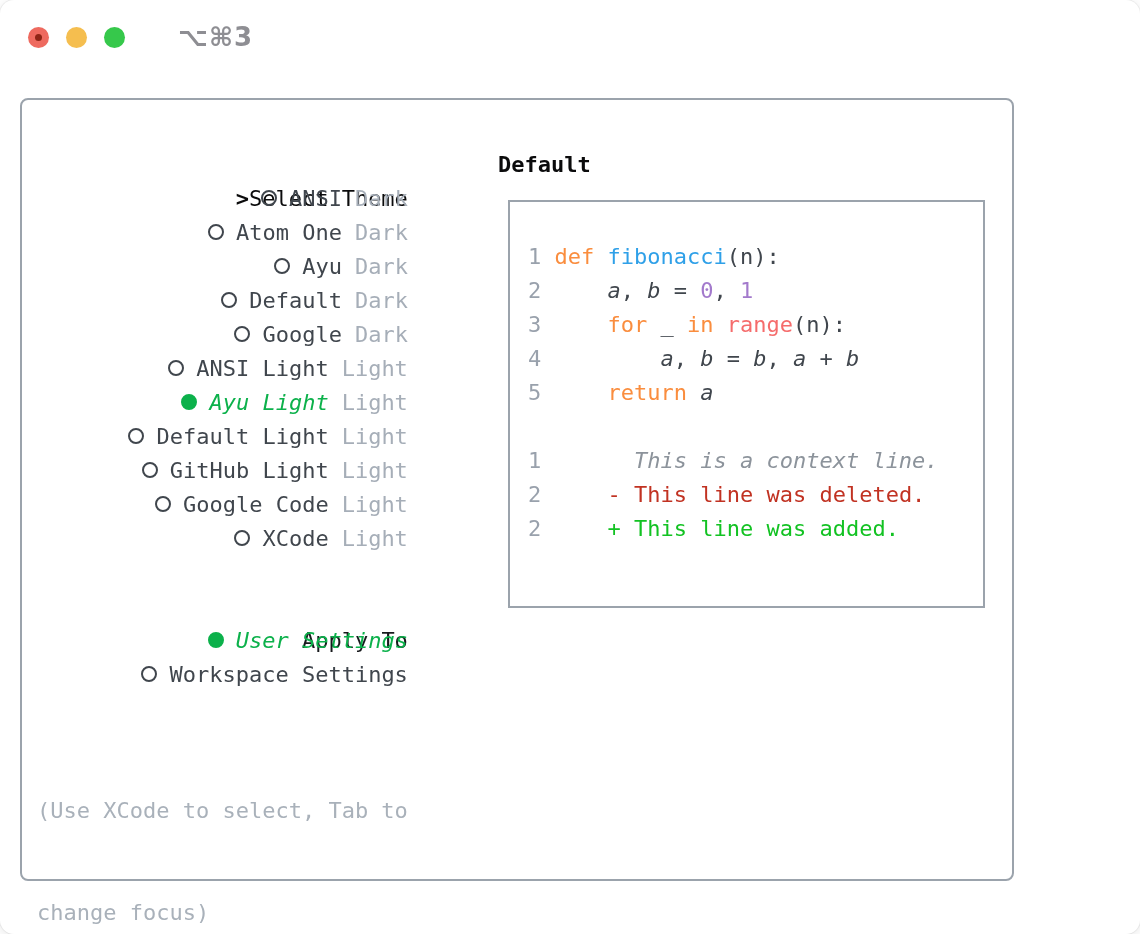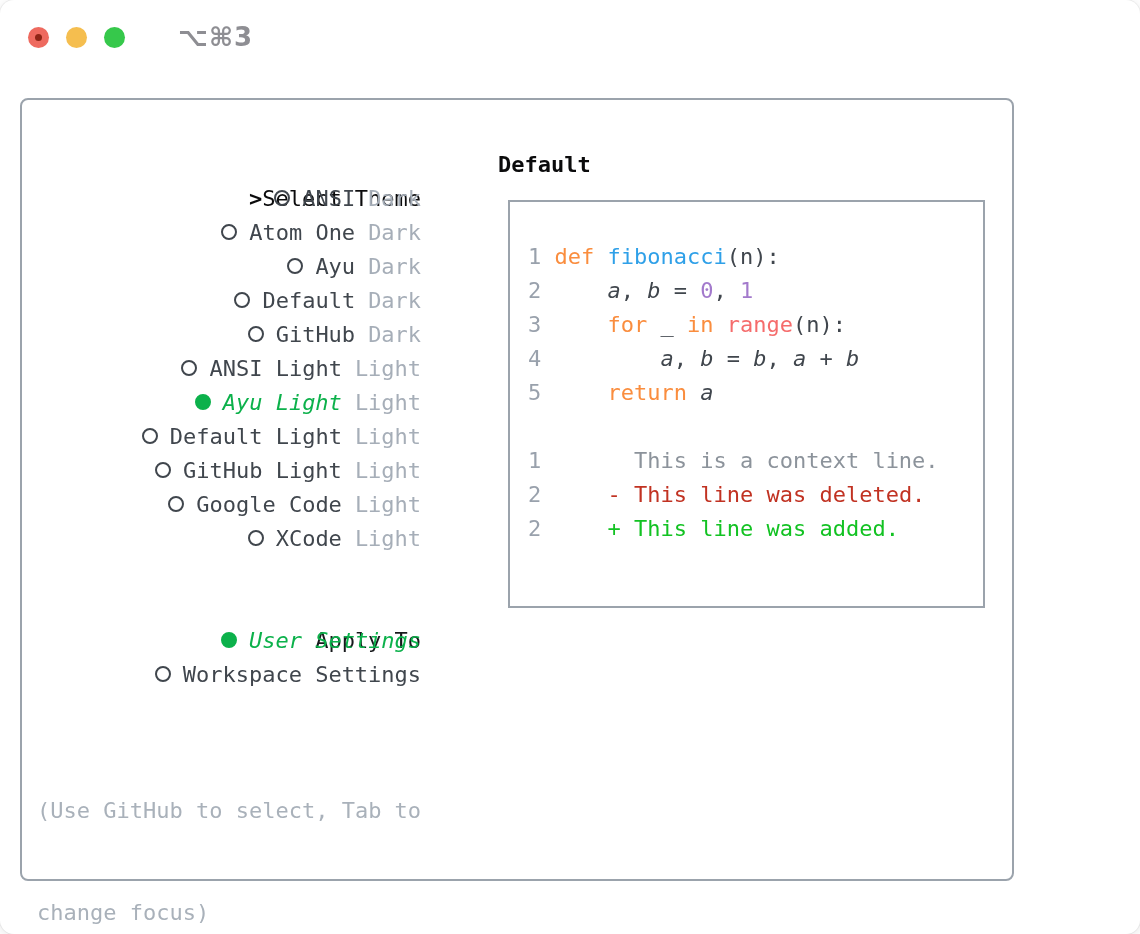--- a/index.html
+++ b/index.html
@@ -59,21 +59,21 @@
   .preview-box{position:absolute;left:486px;top:100px;width:477px;height:408px;border:2px solid var(--border);box-sizing:border-box;background:#fff;overflow:hidden;}
   .preview-box pre{margin:0;padding:4px 0 0 18px;font-family:"DejaVu Sans Mono","Liberation Mono",monospace;font-size:22px;line-height:34px;}
   .pl-line{min-height:34px;white-space:pre;}
   .tk-ln{color:var(--ln);}
   .tk-pl{color:var(--ink);}
   .tk-kw{color:var(--kw);}
   .tk-fn{color:var(--fn);}
   .tk-num{color:var(--num);}
   .tk-call{color:var(--call);}
   .tk-var{color:var(--ink);font-style:italic;}
-  .tk-ctx{color:var(--ctx);}
+  .tk-ctx{color:var(--ctx);font-style:italic;}
   .tk-del{color:var(--del);}
   .tk-add{color:var(--add);}
 </style>
 </head>
 <body>
 
 <div class="app">
 
   <div class="titlebar">
     <span class="dot red">
@@ -89,21 +89,21 @@
     <div class="left">
       <div class="row">
         <span class="cursor">&gt;</span><span class="header-label">Select Theme</span>
       </div>
 
       <div id="themeRows">
           <div class="row"><span class="radio"></span><span class="name">ANSI</span><span class="tag">Dark</span></div>
           <div class="row"><span class="radio"></span><span class="name">Atom One</span><span class="tag">Dark</span></div>
           <div class="row"><span class="radio"></span><span class="name">Ayu</span><span class="tag">Dark</span></div>
           <div class="row"><span class="radio"></span><span class="name">Default</span><span class="tag">Dark</span></div>
-          <div class="row"><span class="radio"></span><span class="name">GitHub</span><span class="tag">Dark</span></div>
+          <div class="row"><span class="radio"></span><span class="name">Google</span><span class="tag">Dark</span></div>
           <div class="row"><span class="radio"></span><span class="name">ANSI Light</span><span class="tag">Light</span></div>
           <div class="row"><span class="radio sel"></span><span class="name sel">Ayu Light</span><span class="tag">Light</span></div>
           <div class="row"><span class="radio"></span><span class="name">Default Light</span><span class="tag">Light</span></div>
           <div class="row"><span class="radio"></span><span class="name">GitHub Light</span><span class="tag">Light</span></div>
           <div class="row"><span class="radio"></span><span class="name">Google Code</span><span class="tag">Light</span></div>
           <div class="row"><span class="radio"></span><span class="name">XCode</span><span class="tag">Light</span></div>
         </div>
 
       <div class="row blank"></div>
 
@@ -112,21 +112,21 @@
       </div>
 
       <div id="applyRows">
           <div class="row"><span class="radio sel"></span><span class="name sel">User Settings</span></div>
           <div class="row"><span class="radio"></span><span class="name">Workspace Settings</span></div>
         </div>
 
       <div class="row blank"></div>
 
       <div class="help">
-        <div>(Use GitHub to select, Tab to</div>
+        <div>(Use XCode to select, Tab to</div>
         <div>change focus)</div>
       </div>
     </div>
 
     <div class="preview-label">Default</div>
 
     <div class="preview-box">
       <pre id="previewPre"><div class="pl-line">&nbsp;</div><div class="pl-line"><span class="tk-ln">1 </span><span class="tk-kw">def</span><span class="tk-pl"> </span><span class="tk-fn">fibonacci</span><span class="tk-pl">(n):</span></div><div class="pl-line"><span class="tk-ln">2 </span><span class="tk-pl">    </span><span class="tk-var">a</span><span class="tk-pl">, </span><span class="tk-var">b</span><span class="tk-pl"> = </span><span class="tk-num">0</span><span class="tk-pl">, </span><span class="tk-num">1</span></div><div class="pl-line"><span class="tk-ln">3 </span><span class="tk-pl">    </span><span class="tk-kw">for</span><span class="tk-pl"> _ </span><span class="tk-kw">in</span><span class="tk-pl"> </span><span class="tk-call">range</span><span class="tk-pl">(n):</span></div><div class="pl-line"><span class="tk-ln">4 </span><span class="tk-pl">        </span><span class="tk-var">a</span><span class="tk-pl">, </span><span class="tk-var">b</span><span class="tk-pl"> = </span><span class="tk-var">b</span><span class="tk-pl">, </span><span class="tk-var">a</span><span class="tk-pl"> + </span><span class="tk-var">b</span></div><div class="pl-line"><span class="tk-ln">5 </span><span class="tk-pl">    </span><span class="tk-kw">return</span><span class="tk-pl"> </span><span class="tk-var">a</span></div><div class="pl-line">&nbsp;</div><div class="pl-line"><span class="tk-ln">1</span><span class="tk-pl">       </span><span class="tk-ctx">This is a context line.</span></div><div class="pl-line"><span class="tk-ln">2</span><span class="tk-pl">     </span><span class="tk-del">- This line was deleted.</span></div><div class="pl-line"><span class="tk-ln">2</span><span class="tk-pl">     </span><span class="tk-add">+ This line was added.</span></div></pre>
     </div>
 

